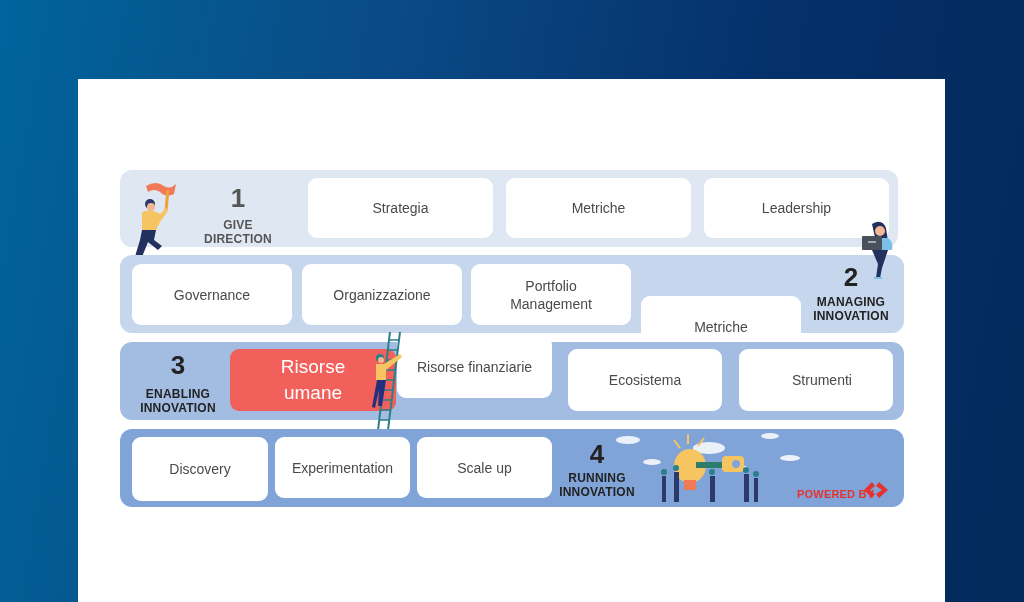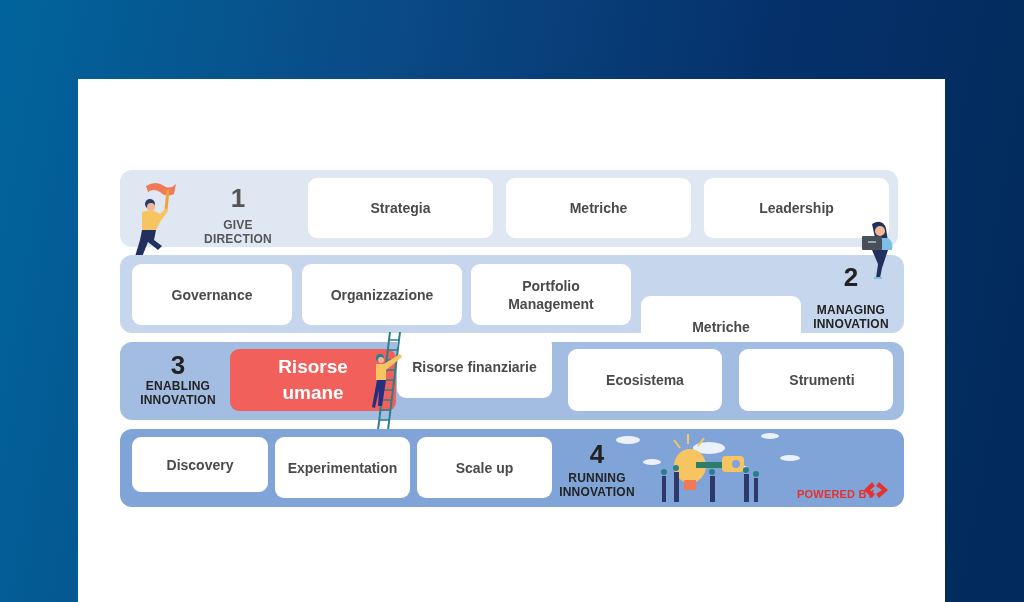--- a/index.html
+++ b/index.html
@@ -17,21 +17,21 @@
     position: absolute; border-radius: 12px;
   }
   .row1 { left: 120px; top: 170px; width: 778px; height: 77px; background: #dfe7f3; }
   .row2 { left: 120px; top: 255px; width: 784px; height: 78px; background: #c6d6ec; }
   .row3 { left: 120px; top: 342px; width: 784px; height: 78px; background: #a3bde2; }
   .row4 { left: 120px; top: 429px; width: 784px; height: 78px; background: #80a4d8; }
 
   .card {
     position: absolute; background: #ffffff; border-radius: 9px;
     display: flex; align-items: center; justify-content: center; text-align: center;
-    color: #4a4a4a; font-weight: bold; font-size: 14px; line-height: 18px;
+    color: #4a4a4a; font-weight: normal; font-size: 14px; line-height: 18px;
     cursor: pointer;
   }
   .card.highlight {
     background: #f1605a; color: #ffffff; font-size: 19px; line-height: 26px;
   }
   .stage {
     position: absolute; text-align: center; color: #222;
     font-weight: bold;
   }
   .stage .num { font-size: 26px; line-height: 28px; display: block; }
@@ -82,37 +82,37 @@
   </div>
 <div class="card" style="left:471px;top:264px;width:160px;height:61px;flex-direction:column;">
   <span>Portfolio</span>
   <span>Management</span>
 </div>
 <div class="card" style="left:641px;top:264px;width:160px;height:61px;margin-top:32px;">
     <span>Metriche</span>
   </div>
 <div class="stage" style="left:808px;top:263px;width:86px;">
   <span class="num">2</span>
-  <span class="lbl" style="margin-top:12px;">MANAGING</span>
+  <span class="lbl" style="margin-top:4px;">MANAGING</span>
   <span class="lbl">INNOVATION</span>
 </div>
 <svg class="illus" style="left:860px;top:220px" width="36" height="62" viewBox="0 0 36 62">
   <path d="M12 4 Q22 -2 26 8 L28 22 L16 22 Z" fill="#22305e"></path>
   <circle cx="20" cy="11" r="5" fill="#f2b894"></circle>
   <path d="M14 18 L28 18 Q34 22 32 30 L14 30 Z" fill="#7cc0ea"></path>
   <rect x="2" y="16" width="20" height="14" rx="1" fill="#4a4f5c"></rect>
   <rect x="8" y="21" width="8" height="2" fill="#9aa"></rect>
   <path d="M12 30 L28 30 L22 48 L20 58 L16 58 L18 44 Z" fill="#22305e"></path>
   <path d="M14 58 L22 58" stroke="#7cc0ea" stroke-width="2"></path>
 </svg>
 
 <div class="row row3"></div>
 <div class="stage" style="left:132px;top:351px;width:92px;">
   <span class="num">3</span>
-  <span class="lbl" style="margin-top:0;">ENABLING</span>
+  <span class="lbl" style="margin-top:8px;">ENABLING</span>
   <span class="lbl">INNOVATION</span>
 </div>
 <div class="card highlight" style="left:230px;top:349px;width:166px;height:62px;flex-direction:column;">
   <span>Risorse</span>
   <span>umane</span>
 </div>
 <div class="card" style="left:397px;top:336px;width:155px;height:62px;">
     <span>Risorse finanziarie</span>
   </div>
 <div class="card" style="left:568px;top:349px;width:154px;height:62px;">
@@ -135,21 +135,21 @@
       <line x1="11" y1="80" x2="21" y2="80"></line>
     <line x1="10" y1="90" x2="20" y2="90"></line>
   </g>
   <circle cx="10" cy="28" r="4" fill="#2b7f8a"></circle>
   <circle cx="11" cy="30" r="3" fill="#f2b894"></circle>
   <path d="M6 34 L14 34 L30 24 L32 27 L16 40 L16 50 L6 50 Z" fill="#f6c561"></path>
   <path d="M7 50 L16 50 L12 76 L8 76 L9 60 L5 78 L2 77 Z" fill="#22307e"></path>
 </svg>
 
 <div class="row row4"></div>
-<div class="card" style="left:132px;top:437px;width:136px;height:55px;">
+<div class="card" style="left:132px;top:437px;width:136px;height:64px;">
     <span>Discovery</span>
   </div>
 <div class="card" style="left:275px;top:437px;width:135px;height:61px;">
     <span>Experimentation</span>
   </div>
 <div class="card" style="left:417px;top:437px;width:135px;height:61px;">
     <span>Scale up</span>
   </div>
 <div class="stage" style="left:554px;top:440px;width:86px;">
   <span class="num">4</span>

